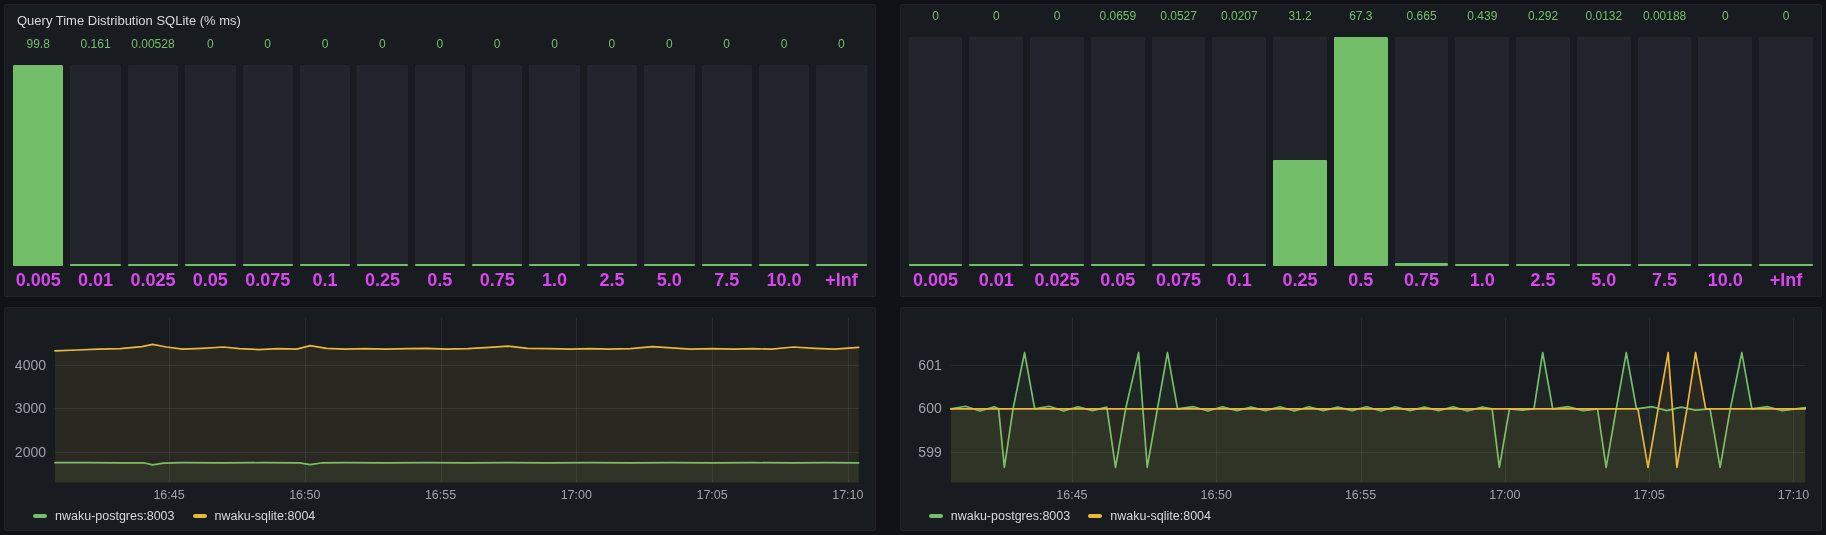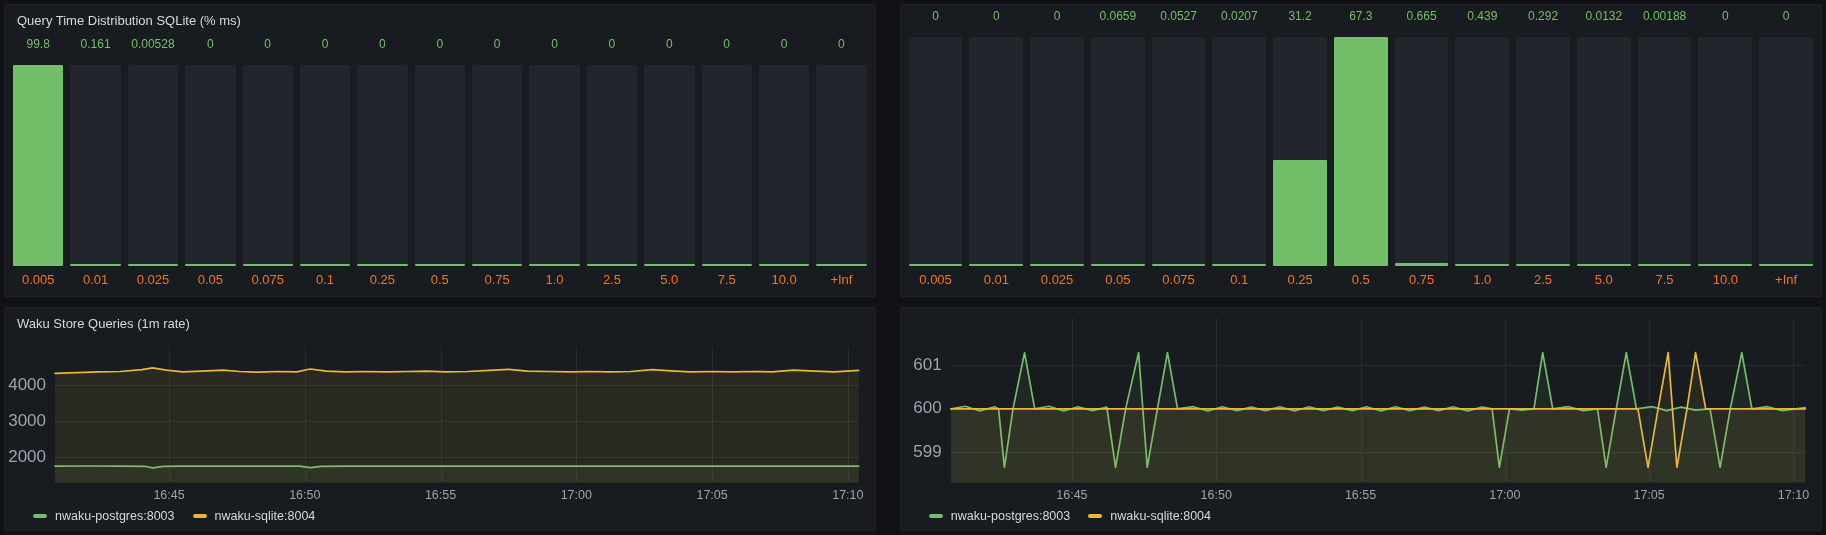--- a/index.html
+++ b/index.html
@@ -33,31 +33,31 @@
   }
   .bar-col { flex:1; display:flex; flex-direction:column; min-width:0; }
   .bar-value {
     height:18px; line-height:18px; margin-bottom:12px;
     text-align:center; font-size:12px; color:#73bf69; white-space:nowrap;
   }
   .bar-track { flex:1; position:relative; background:#22252b; border-radius:1px; overflow:hidden; }
   .bar-fill { position:absolute; left:0; right:0; bottom:0; border-radius:1px 1px 0 0; }
   .bar-label {
     height:26px; line-height:28px; text-align:center;
-    font-size:13px; color:#f97316; white-space:nowrap;
+    font-size:18px; color:#d946ef; white-space:nowrap;font-weight:bold;
   }
   
   .ts-body { flex:1; display:flex; flex-direction:column; min-height:0; padding:6px 10px 2px 0; }
   .plot-wrap { flex:1; position:relative; margin:4px 6px 22px 50px; min-height:0; cursor:crosshair; }
   .plot-svg { position:absolute; left:0; top:0; width:100%; height:100%; overflow:visible; }
   .gridline-h { position:absolute; left:0; right:0; height:1px; background:rgba(204,204,220,0.09); }
   .gridline-v { position:absolute; top:0; bottom:0; width:1px; background:rgba(204,204,220,0.09); }
   .y-label {
     position:absolute; right:calc(100% + 9px); transform:translateY(-50%);
-    color:#9da3ab; font-size:17px; white-space:nowrap;
+    color:#9da3ab; font-size:14px; white-space:nowrap;
   }
   .x-label {
     position:absolute; top:calc(100% + 6px); transform:translateX(-50%);
     color:#9da3ab; font-size:12.5px; white-space:nowrap;
   }
   .legend { display:flex; align-items:center; gap:18px; height:24px; padding-left:28px; flex:none; }
   .legend-item { display:flex; align-items:center; gap:8px; cursor:pointer; }
   .legend-dash { width:14px; height:4px; border-radius:2px; flex:none; }
   .legend-label { color:#d8d9da; font-size:12.5px; white-space:nowrap; }
 </style>
@@ -281,21 +281,20 @@
           <div class="bar-value">0</div>
           <div class="bar-track" style="background: rgb(34, 37, 43);">
             <div class="bar-fill" style="background: rgb(115, 191, 105); height: max(2px, 0%);"></div>
           </div>
           <div class="bar-label">+Inf</div>
         </div>
       </div>
   </section>
 
   <section class="panel">
-    <header class="panel-title">Waku Store Queries (1m rate)</header>
     <div class="ts-body">
       <div class="plot-wrap">
           <div class="gridline-h" style="top: 81.5789%;"></div>
           <div class="y-label" style="top: 81.5789%;">2000</div>
           <div class="gridline-h" style="top: 55.2632%;"></div>
           <div class="y-label" style="top: 55.2632%;">3000</div>
           <div class="gridline-h" style="top: 28.9474%;"></div>
           <div class="y-label" style="top: 28.9474%;">4000</div>
           <div class="gridline-v" style="left: 14.1892%;"></div>
           <div class="x-label" style="left: 14.1892%;">16:45</div>

